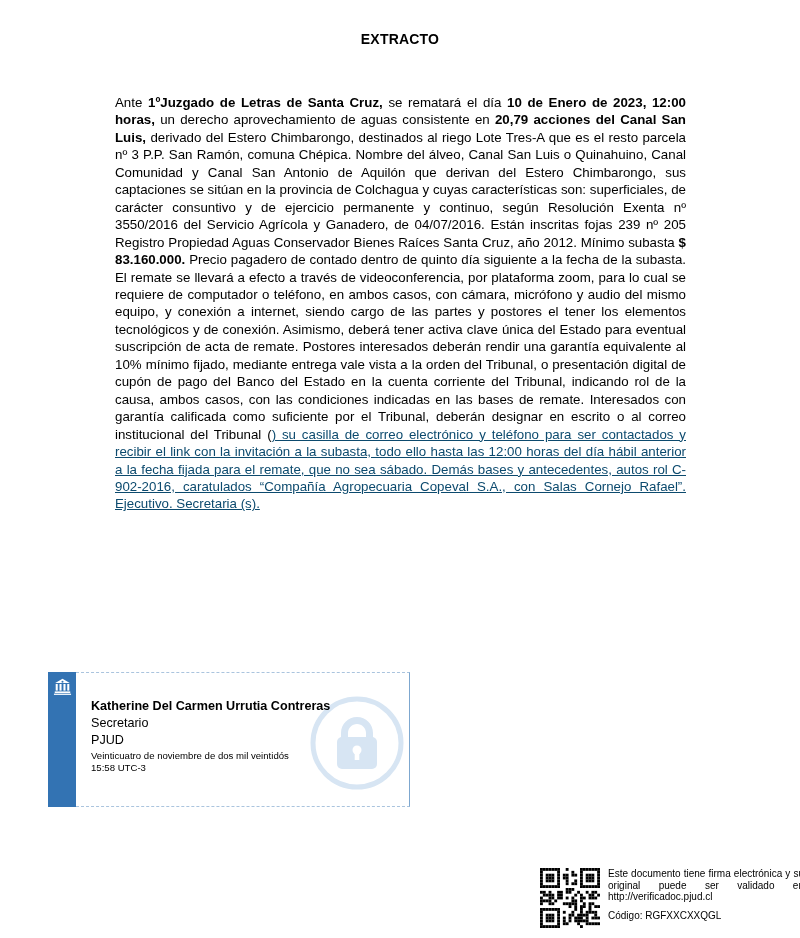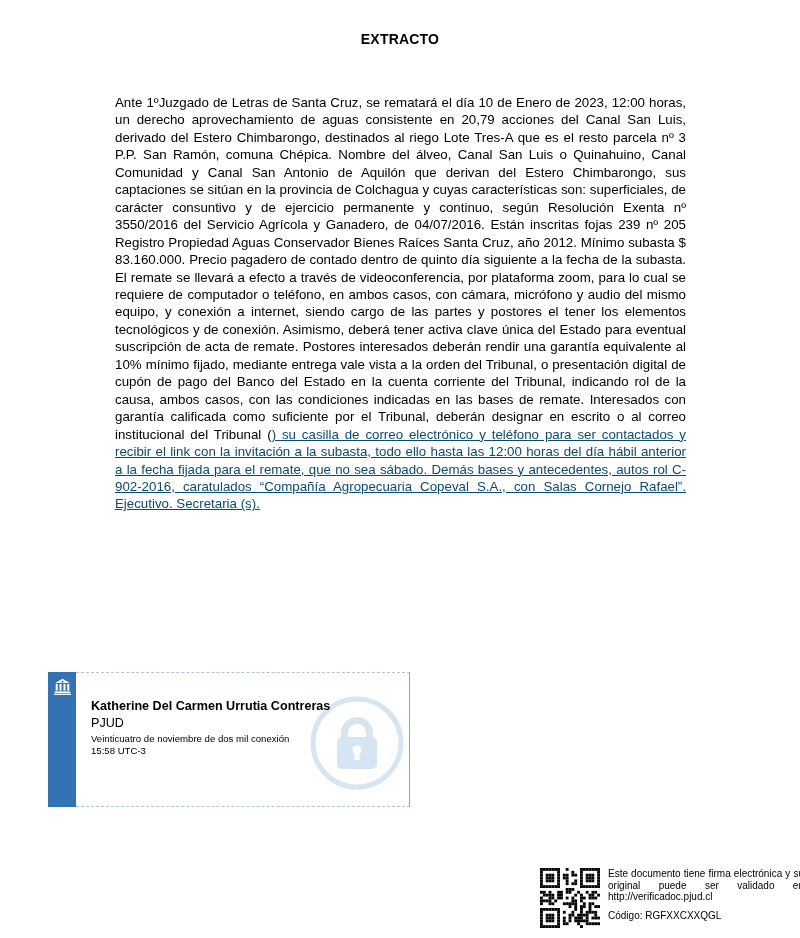--- a/index.html
+++ b/index.html
@@ -8,21 +8,21 @@
     font-family:"Liberation Sans",sans-serif;color:#000;overflow:hidden;border-radius:13px;
   }
   .title{
     position:absolute;top:31px;left:0;width:800px;margin:0;
     text-align:center;font-size:14px;font-weight:bold;letter-spacing:.2px;
   }
   .body-text{
     position:absolute;left:115px;top:94px;width:571px;margin:0;
     font-size:13.3px;line-height:17.45px;text-align:justify;
   }
-  .body-text b{font-weight:normal;}
+  .body-text b{font-weight:bold;}
   .email-link{color:#0c4a6e;text-decoration:underline;cursor:pointer;}
   
   .sig{position:absolute;left:48px;top:672px;width:362px;height:135px;display:flex;}
   .sig-bar{
     width:28px;background:#3373b3;flex:0 0 28px;
     display:flex;justify-content:center;align-items:flex-start;padding-top:5px;box-sizing:border-box;
   }
   .sig-box{
     flex:1;position:relative;background:#fff;overflow:hidden;
     border-top:1px dashed #aac4de;border-bottom:1px dashed #aac4de;border-right:1px solid #7da7cf;
@@ -69,22 +69,23 @@
       <span class="sig-watermark">
         <svg width="96" height="96" viewBox="0 0 96 96">
           <circle cx="48" cy="48" r="44" fill="none" stroke="#d7e5f3" stroke-width="5"></circle>
           <path d="M48 22c-9 0-16 7-16 16v6h7v-6c0-5 4-9 9-9s9 4 9 9v6h7v-6c0-9-7-16-16-16z" fill="#d7e5f3"></path>
           <rect x="28" y="42" width="40" height="32" rx="5" fill="#d7e5f3"></rect>
           <circle cx="48" cy="55" r="4.5" fill="#ffffff"></circle>
           <rect x="45.7" y="56" width="4.6" height="9" fill="#ffffff"></rect>
         </svg>
       </span>
       <p class="sig-name">Katherine Del Carmen Urrutia Contreras</p>
+      <p class="sig-line">Secretario</p>
       <p class="sig-line">PJUD</p>
-      <p class="sig-small first">Veinticuatro de noviembre de dos mil conexión</p>
+      <p class="sig-small first">Veinticuatro de noviembre de dos mil veintidós</p>
       <p class="sig-small">15:58 UTC-3</p>
     </div>
   </div>
 
   <div class="verify">
     <span class="qr">
       <svg id="qr-svg" width="60" height="60" viewBox="0 0 60 60" fill="#000">
           <rect x="0" y="0" width="2.857142857142857" height="2.857142857142857"></rect>
           <rect x="2.857142857142857" y="0" width="2.857142857142857" height="2.857142857142857"></rect>
           <rect x="5.714285714285714" y="0" width="2.857142857142857" height="2.857142857142857"></rect>

